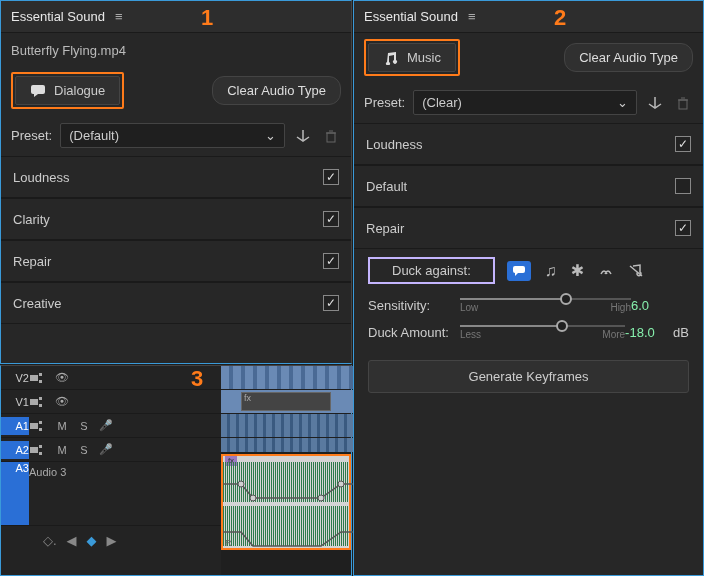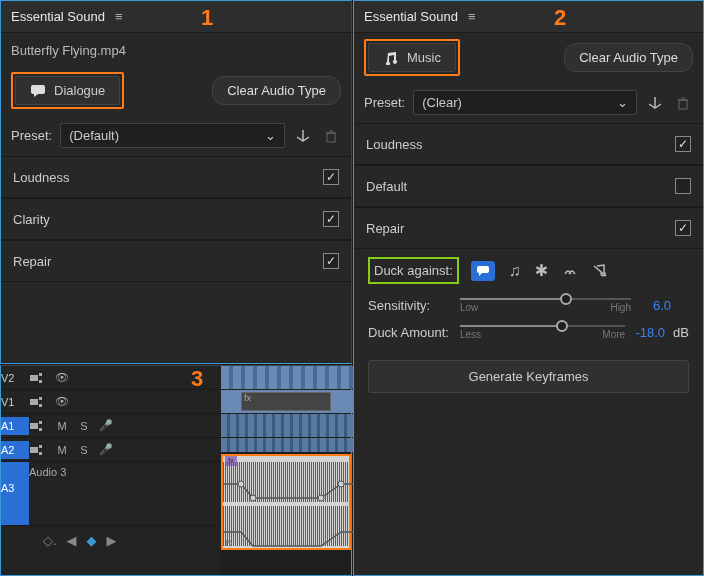--- a/index.html
+++ b/index.html
@@ -18,43 +18,43 @@
 .typeBadge{display:inline-flex;align-items:center;gap:8px;padding:6px 14px;background:#303030;border:1px solid #444;border-radius:2px}
 .hlBox{border:2px solid #ff7b1a;padding:2px;border-radius:2px}
 .btn{background:#303030;border:1px solid #444;color:#ddd;padding:6px 14px;border-radius:12px;font-size:13px}
 .presetRow{display:flex;align-items:center;gap:8px;padding:8px 10px}
 .dd{flex:1;background:#1f1f1f;border:1px solid #444;padding:4px 8px;display:flex;justify-content:space-between;align-items:center;border-radius:2px}
 .iconBtn{width:20px;height:20px;display:inline-flex;align-items:center;justify-content:center;color:#bbb}
 .section{display:flex;align-items:center;justify-content:space-between;padding:12px 12px;border-top:1px solid #1a1a1a;border-bottom:1px solid #1a1a1a;background:#272727}
 .chk{width:16px;height:16px;border:1px solid #888;background:#222;display:inline-flex;align-items:center;justify-content:center}
 .chk.on::after{content:"✓";color:#ddd;font-size:12px}
 .duckRow{display:flex;align-items:center;gap:12px;padding:8px 14px}
-.duckLabel{border:2px solid #84cc16;padding:4px 4px}
+.duckLabel{border:2px solid #c4b5fd;padding:4px 22px}
 .duckIcons{display:flex;gap:14px;font-size:16px;color:#bbb;align-items:center}
 .duckIcons .sel{background:#2a6fd6;width:24px;height:20px;border-radius:3px;display:inline-flex;align-items:center;justify-content:center;color:#fff}
 .sliderRow{display:flex;align-items:center;padding:6px 14px;gap:0}
 .sliderRow .lab{width:92px;color:#ccc}
 .sliderWrap{flex:1;position:relative}
 .track{height:2px;background:#555;position:relative}
 .track .fill{position:absolute;height:2px;background:#888;left:0}
 .thumb{position:absolute;top:-5px;width:12px;height:12px;border-radius:50%;background:#1f1f1f;border:2px solid #aaa;transform:translateX(-50%)}
 .ends{display:flex;justify-content:space-between;font-size:10px;color:#777;margin-top:2px}
-.valBlue{color:#3b82f6;min-width:40px;text-align:right}
+.valBlue{color:#86efac;min-width:40px;text-align:left}
 .unit{color:#ccc;margin-left:8px}
 .gen{margin:14px;padding:8px;background:#303030;border:1px solid #444;text-align:center;border-radius:3px}
 .tracks{display:flex;height:100%}
 .tl-labels{width:220px;background:#232323}
 .tl-content{flex:1;background:#1f1f1f;position:relative}
 .tr{display:flex;align-items:center;height:24px;border-bottom:1px solid #1a1a1a;font-size:11px}
-.tr .tag{width:28px;background:#232323;color:#ccc;text-align:left;padding:3px 0}
+.tr .tag{width:28px;background:#232323;color:#ccc;text-align:right;padding:3px 0}
 .tr .tag.sel{background:#2a6fd6;color:#fff}
 .tr .ico{width:22px;text-align:center;color:#aaa}
 .tr .name{color:#aaa;padding-left:0}
 .a3{height:64px}
-.a3 .tag{padding-top:20px}
+.a3 .tag{padding-top:0}
 .a3 .name{align-self:flex-start;margin-top:4px}
 .transportRow{display:flex;align-items:center;height:28px;gap:10px;padding-left:42px;color:#888;font-size:13px}
 .clip{position:absolute;background:#1b1b1b}
 .vc{background:#5a7aa0}
 .wave{position:absolute;border:2px solid #ff7b1a;background:#d4d4d4}
 .waveFill{position:absolute;left:0;right:0;background:repeating-linear-gradient(90deg,#2d7a4a 0 1px,transparent 1px 2px)}
 svg{display:block}
 </style>
 </head>
 <body>
@@ -102,20 +102,24 @@
         <div class="section">
           <span>Loudness</span>
           <span class="chk on"></span>
         </div>
         <div class="section">
           <span>Clarity</span>
           <span class="chk on"></span>
         </div>
         <div class="section">
           <span>Repair</span>
+          <span class="chk on"></span>
+        </div>
+        <div class="section">
+          <span>Creative</span>
           <span class="chk on"></span>
         </div>
       </div>
 </div>
 
 <div class="panel p2">
   <div class="hdr">
     <span class="title">Essential Sound</span>
     <span class="menu">≡</span>
   </div>

